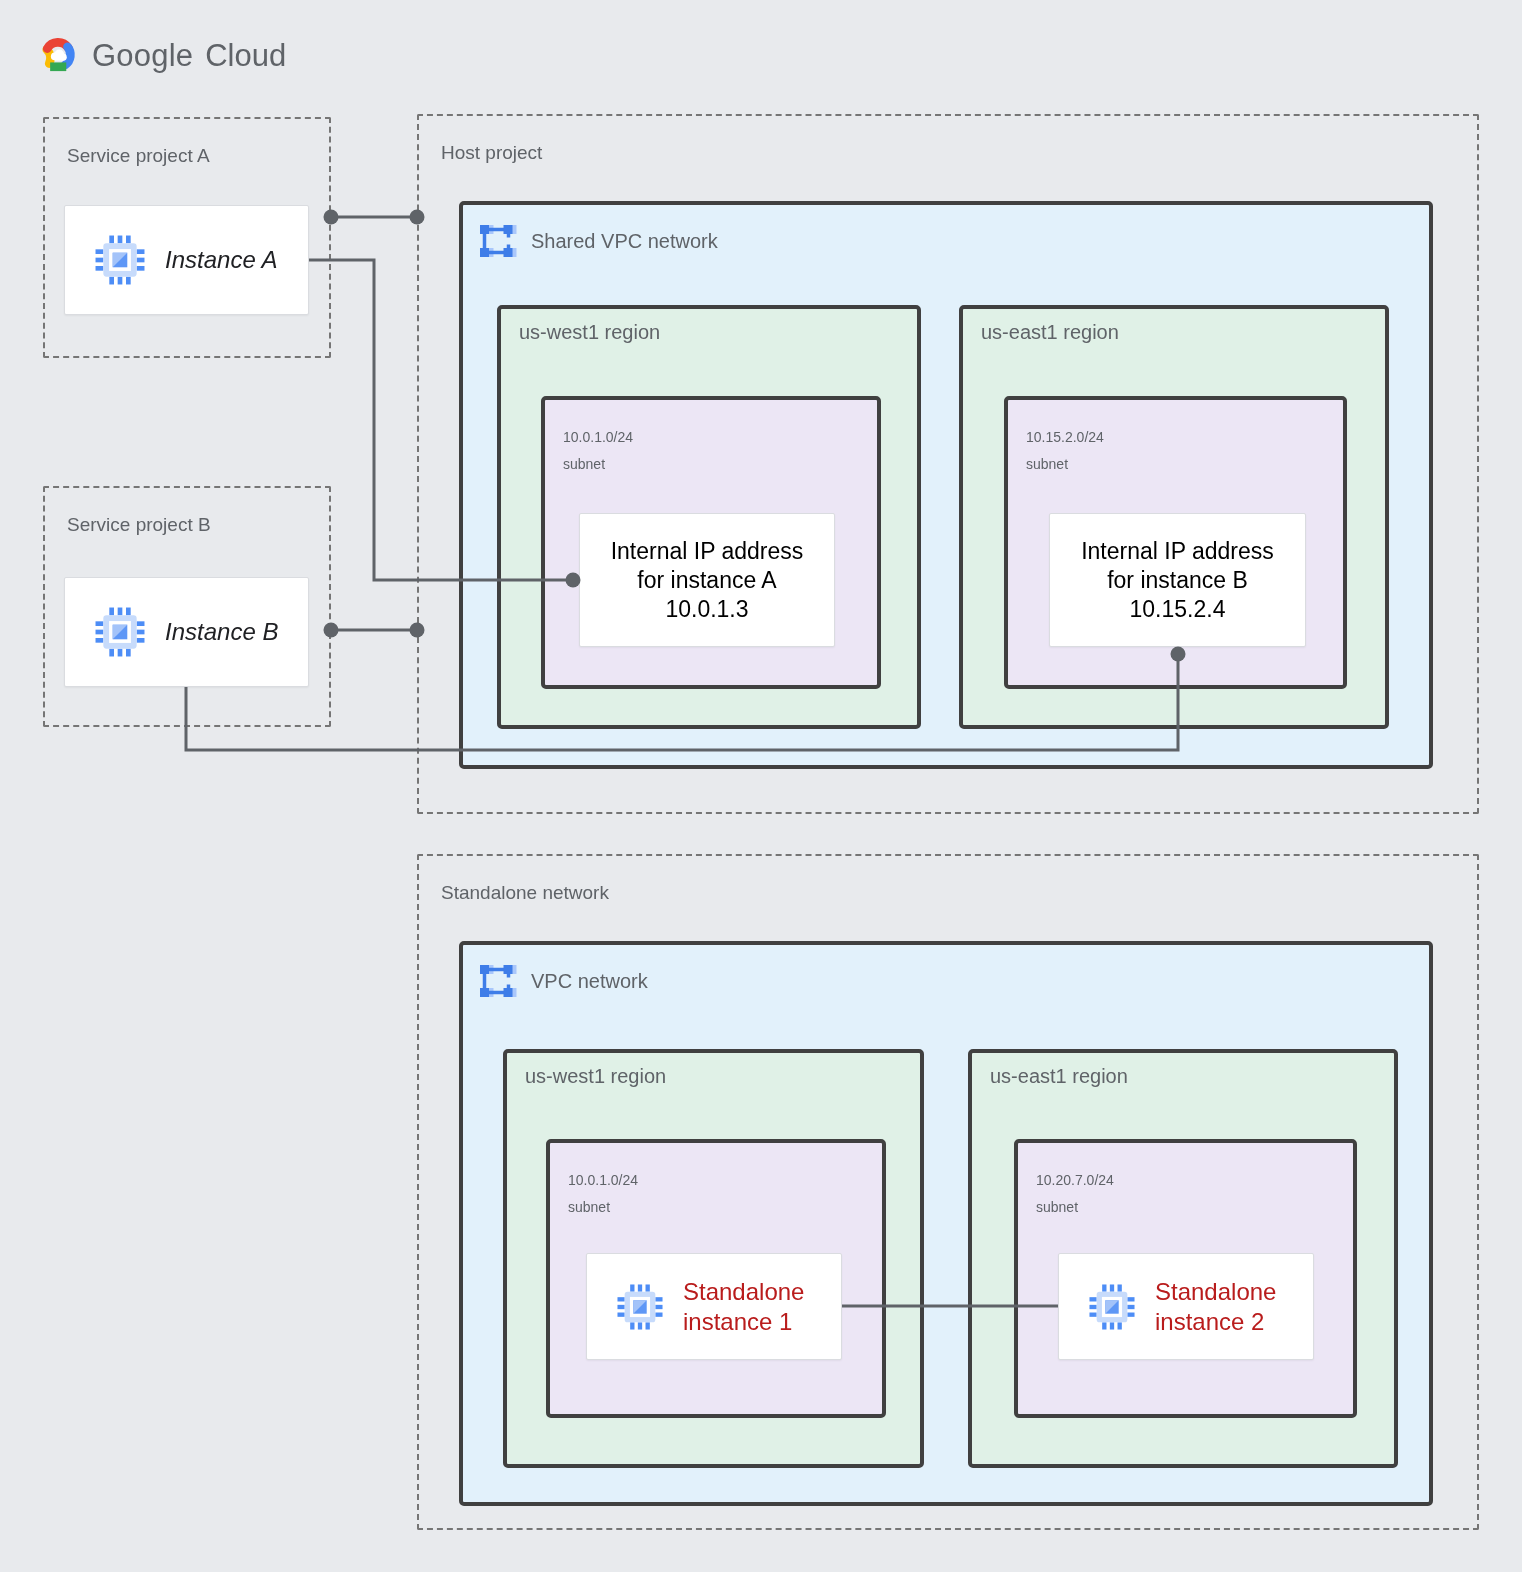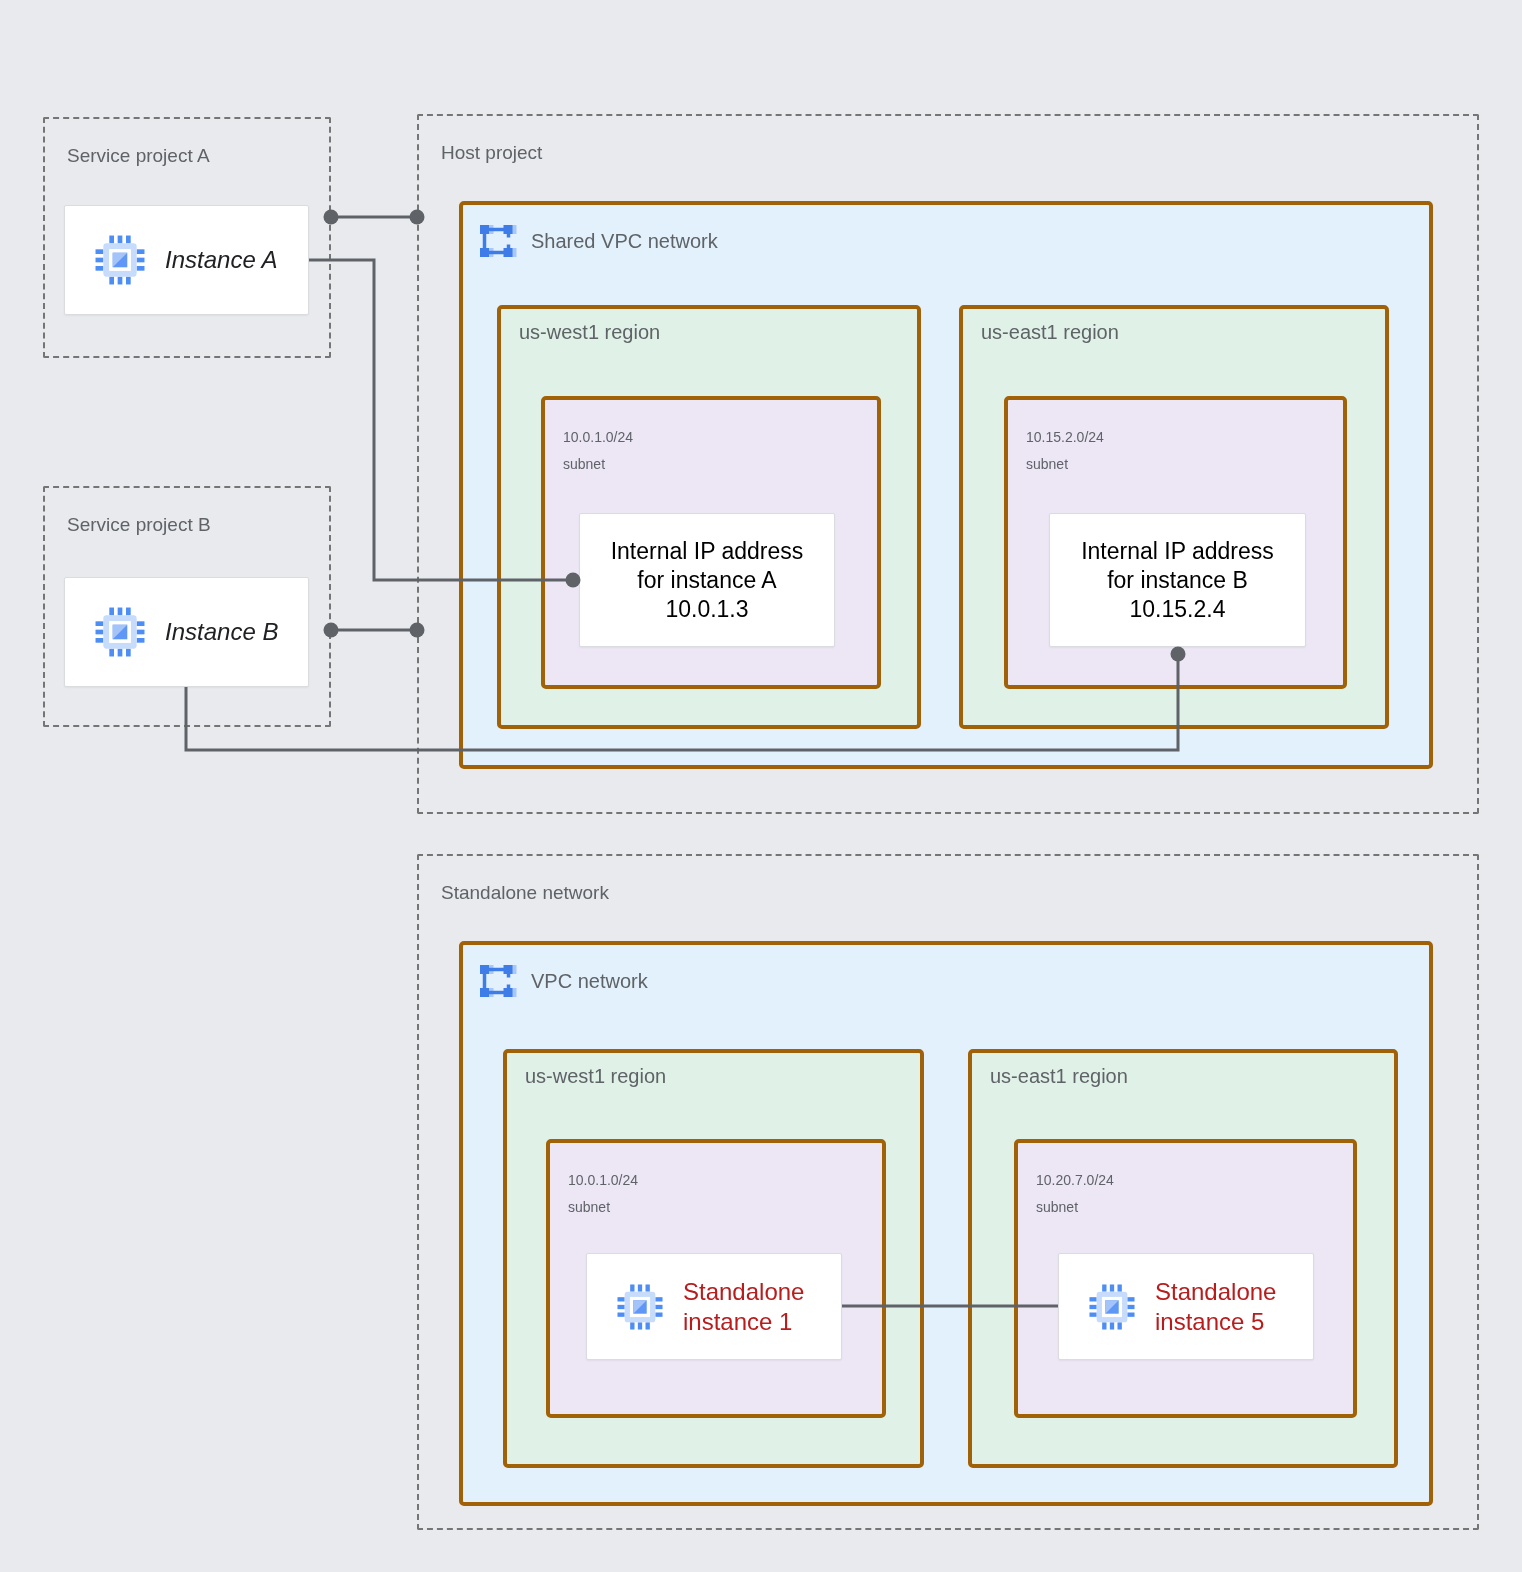--- a/index.html
+++ b/index.html
@@ -9,21 +9,21 @@
     font-family:"Liberation Sans", sans-serif; overflow:hidden;
   }
   
   .logo{position:absolute;left:34px;top:36px;display:flex;align-items:center;gap:10px;}
   .logo-brand{font-size:31px;font-weight:500;color:#5F6368;letter-spacing:0.2px;}
   .logo-product{font-size:31px;font-weight:400;color:#5F6368;margin-left:2px;}
   
   .dashed-box{position:absolute;border:2px dashed #757575;box-sizing:border-box;border-radius:2px;}
   .box-title{position:absolute;left:22px;top:26px;font-size:19px;color:#5F6368;}
   
-  .net-box,.region-box,.subnet-box{position:absolute;box-sizing:border-box;border:4px solid #a16207;border-radius:5px;}
+  .net-box,.region-box,.subnet-box{position:absolute;box-sizing:border-box;border:4px solid #404040;border-radius:5px;}
   .net-box{background:#E2F1FB;}
   .region-box{background:#E0F1E7;}
   .subnet-box{background:#ECE6F5;}
   .net-label{position:absolute;left:14px;top:16px;display:flex;align-items:center;gap:14px;font-size:20px;color:#5F6368;}
   .region-label{position:absolute;left:18px;top:12px;font-size:20px;color:#5F6368;}
   .subnet-label{position:absolute;left:18px;top:24px;font-size:14px;line-height:27px;color:#5F6368;}
   
   .card{position:absolute;background:#FFFFFF;border:1px solid #DADCE0;box-sizing:border-box;
         box-shadow:0 1px 2px rgba(0,0,0,0.05);border-radius:2px;}
   .instance-card{display:flex;align-items:center;padding-left:30px;gap:20px;}
@@ -33,20 +33,38 @@
            font-size:23px;line-height:29px;color:#000000;text-align:center;}
   
   #overlay{position:absolute;left:0;top:0;pointer-events:none;z-index:6;}
   .icon{flex:0 0 auto;}
 </style>
 </head>
 <body>
 
 <div id="canvas">
 
+  <header class="logo">
+    <svg class="icon" width="48" height="40" viewBox="0 0 58 46">
+      <g fill="none" stroke-width="10.5" stroke-linecap="round">
+        <path d="M18.4 32.1 A15 15 0 0 0 15.4 15.2" stroke="#FBBC04"></path>
+        <path d="M16 14 A15 15 0 0 1 41.3 12.9" stroke="#EA4335"></path>
+        <path d="M40.5 11.9 A15 15 0 0 1 37.6 33.8" stroke="#4285F4"></path>
+        <path d="M19.5 36 H39" stroke="#34A853" stroke-linecap="butt"></path>
+      </g>
+      <g fill="#FFFFFF">
+        <circle cx="25" cy="23.5" r="4.6"></circle>
+        <circle cx="30.5" cy="21" r="5.9"></circle>
+        <circle cx="35.5" cy="24.5" r="4.1"></circle>
+        <rect x="25" y="23.5" width="10.5" height="5.1"></rect>
+      </g>
+    </svg>
+    <span class="logo-brand">Google</span>
+    <span class="logo-product">Cloud</span>
+  </header>
 
   <section class="dashed-box" style="left:43px;top:117px;width:288px;height:241px">
     <div class="box-title">Service project A</div>
   </section>
   <div class="card instance-card" style="left:64px;top:205px;width:245px;height:110px;z-index:2">
     <svg class="icon" width="50" height="50" viewBox="0 0 48 48">
       <g fill="#4D8DF6">
         <rect x="13.75" y="0.5" width="4.5" height="7.5"></rect>
           <rect x="21.75" y="0.5" width="4.5" height="7.5"></rect>
           <rect x="29.75" y="0.5" width="4.5" height="7.5"></rect>
@@ -245,21 +263,21 @@
                 <rect x="40" y="21.75" width="7.5" height="4.5"></rect>
                 <rect x="40" y="29.75" width="7.5" height="4.5"></rect>
             </g>
             <rect x="8" y="8" width="32" height="32" rx="3" fill="#C7DBFB"></rect>
             <rect x="13.5" y="13.5" width="21" height="21" fill="#FFFFFF"></rect>
             <rect x="17" y="17" width="14" height="14" fill="#5E97F6"></rect>
             <path d="M17 17 L31 17 L17 31 Z" fill="#A3C3F9"></path>
           </svg>
           <div class="instance-label2">
             <div>Standalone</div>
-            <div>instance 5</div>
+            <div>instance 2</div>
           </div>
         </div>
       </div>
     </div>
   </div>
 
   <svg id="overlay" width="1522" height="1572" viewBox="0 0 1522 1572">
     <g stroke="#5F6368" stroke-width="3" fill="none">
       <path d="M331 217 H417"></path>
       <path d="M309 260 H374 V580 H573"></path>

